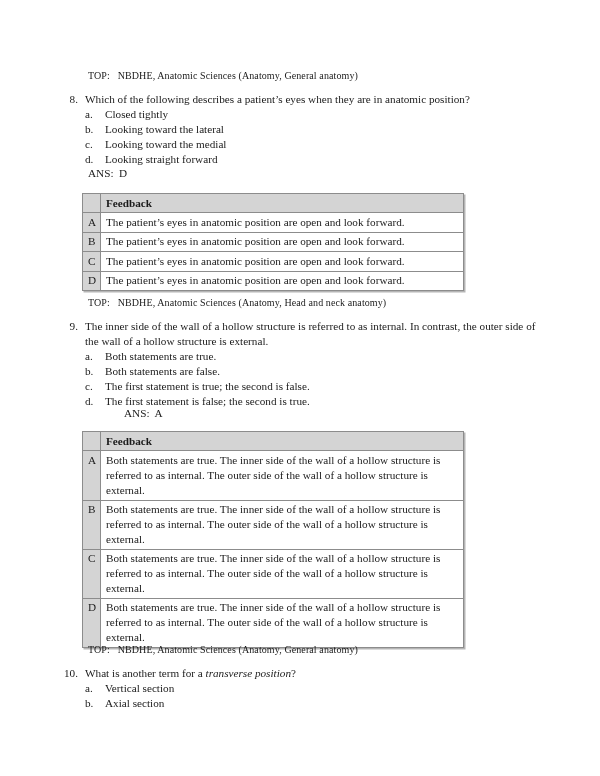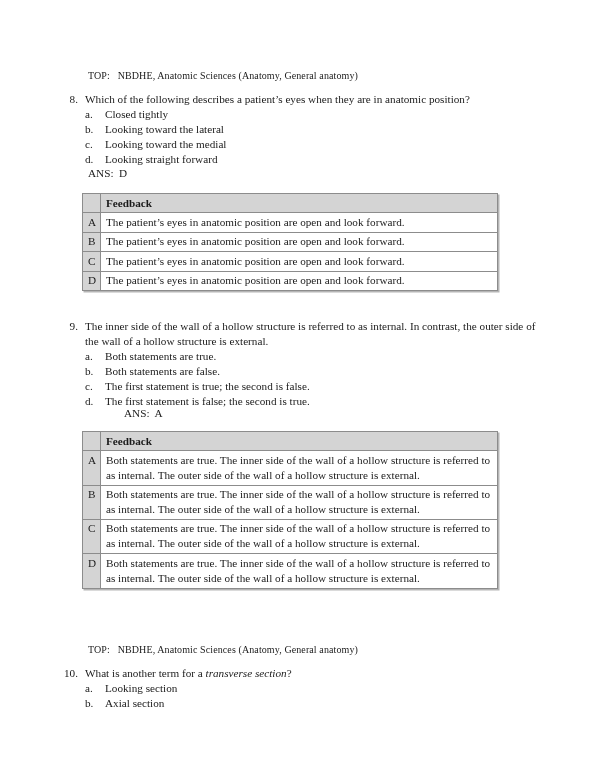--- a/index.html
+++ b/index.html
@@ -82,21 +82,21 @@
     position: absolute;
     left: 88px;
     font-size: 11.2px;
     white-space: pre;
   }
 
   
   .fb-table {
     position: absolute;
     left: 82px;
-    width: 416px;
+    width: 382px;
     border-collapse: collapse;
     table-layout: fixed;
     background: #ffffff;
     box-shadow: 1.5px 1.5px 0 rgba(120,120,120,0.55);
   }
   .fb-table td, .fb-table th {
     border: 1px solid #8c8c8c;
     padding: 1.5px 4px 2px 5px;
     vertical-align: top;
     font-size: 11.2px;
@@ -193,20 +193,21 @@
         <td class="fb-letter">C</td>
         <td class="fb-body-cell">The patient’s eyes in anatomic position are open and look forward.</td>
       </tr>
       <tr>
         <td class="fb-letter">D</td>
         <td class="fb-body-cell">The patient’s eyes in anatomic position are open and look forward.</td>
       </tr>
     </tbody>
   </table>
 
+  <div class="meta-line" id="top-line-8">TOP:   NBDHE, Anatomic Sciences (Anatomy, Head and neck anatomy)</div>
 
   <div class="question" id="q9">
     <div class="q-row">
       <div class="q-num">9.</div>
       <div class="q-text">The inner side of the wall of a hollow structure is referred to as internal. In contrast, the outer side of the wall of a hollow structure is external.</div>
     </div>
     <div class="options">
       <div class="opt-row">
         <div class="opt-letter">a.</div>
         <div class="opt-text">Both statements are true.</div>
@@ -255,26 +256,26 @@
         <td class="fb-body-cell">Both statements are true. The inner side of the wall of a hollow structure is referred to as internal. The outer side of the wall of a hollow structure is external.</td>
       </tr>
     </tbody>
   </table>
 
   <div class="meta-line" id="top-line-9">TOP:   NBDHE, Anatomic Sciences (Anatomy, General anatomy)</div>
 
   <div class="question" id="q10">
     <div class="q-row">
       <div class="q-num">10.</div>
-      <div class="q-text"><span>What is another term for a </span><i>transverse section</i><span>?</span></div>
+      <div class="q-text"><span>What is another term for a </span><i>transverse position</i><span>?</span></div>
     </div>
     <div class="options">
       <div class="opt-row">
         <div class="opt-letter">a.</div>
-        <div class="opt-text">Looking section</div>
+        <div class="opt-text">Vertical section</div>
       </div>
       <div class="opt-row">
         <div class="opt-letter">b.</div>
         <div class="opt-text">Axial section</div>
       </div>
     </div>
   </div>
 
 </div>
 

